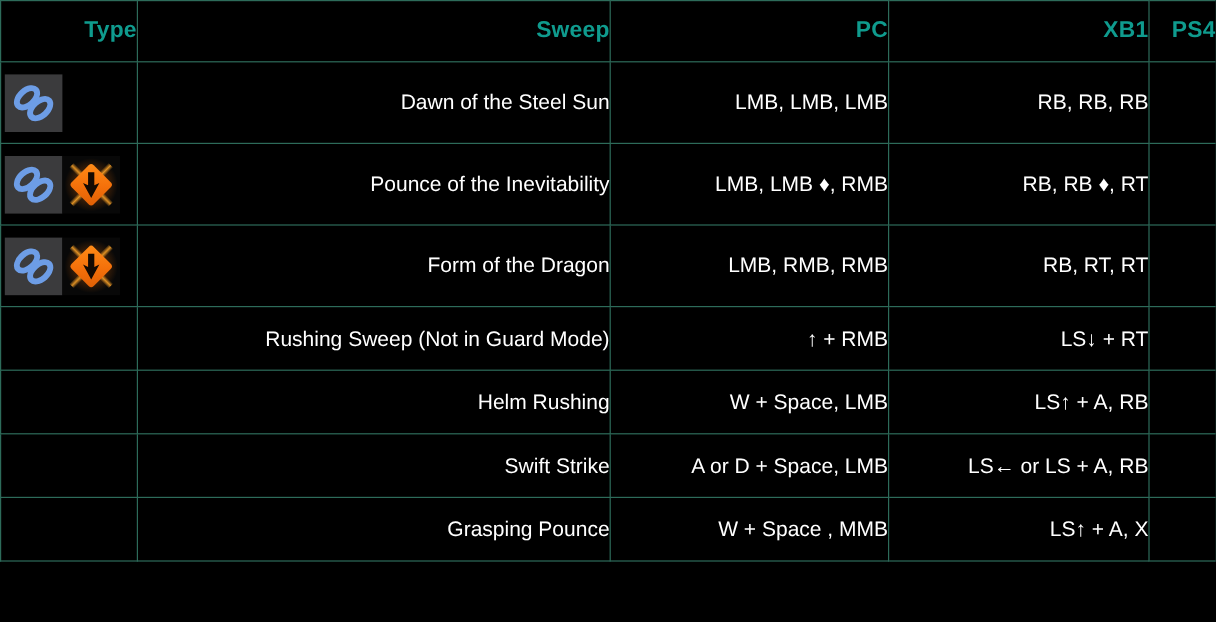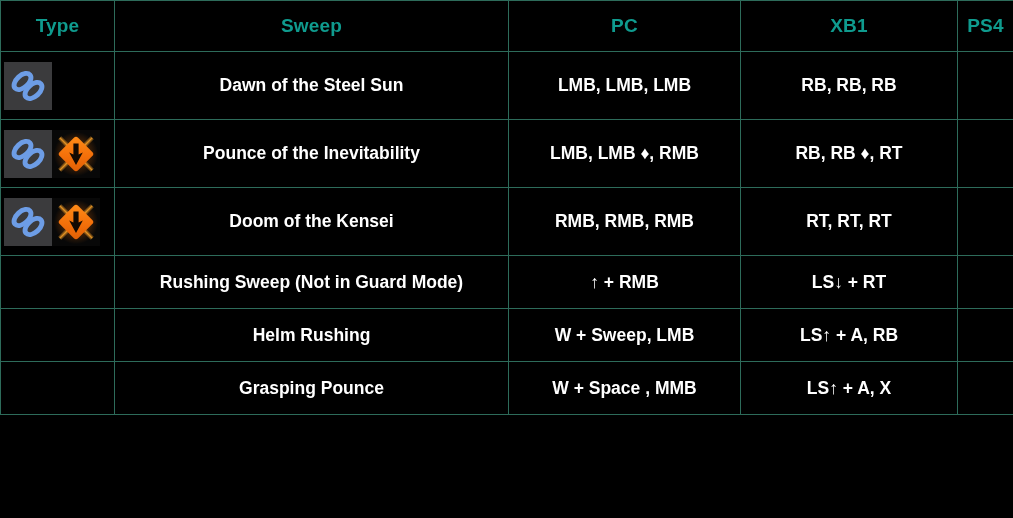--- a/index.html
+++ b/index.html
@@ -21,21 +21,21 @@
     table-layout: fixed;
     background: #000000;
   }
 
   #moves-table td,
   #moves-table th {
     border: 1px solid #2d6b5a;
     background: #000000;
     padding: 0;
     vertical-align: middle;
-    text-align: center;
+    text-align: right;
     overflow: hidden;
   }
 
   
   col.c-type { width: 114px; }
   col.c-name { width: 394px; }
   col.c-pc   { width: 232px; }
   col.c-xb1  { width: 217px; }
   col.c-ps4  { width: 56px; }
 
@@ -46,21 +46,21 @@
     font-size: 19px;
     font-weight: bold;
     padding-left: 13px;
     letter-spacing: 0.2px;
   }
 
   
   tbody td {
     color: #ffffff;
     font-size: 17.5px;
-    font-weight: bold;
+    font-weight: normal;
     padding-left: 13px;
     white-space: nowrap;
   }
 
   tbody tr.tall td { height: 67px; }
   tbody tr.short td { height: 52px; }
 
   td.type-cell {
     padding-left: 0;
     padding-top: 0;
@@ -211,41 +211,50 @@
             <span class="icon-box icon-unblock">
               <span class="glow"></span>
               <span class="spikes"></span>
               <span class="diamond"></span>
               <span class="arrow"><svg width="22" height="24" viewBox="0 0 22 24" xmlns="http://www.w3.org/2000/svg">
                   <path d="M11 23 L4.2 10.5 L8.4 12.4 L8.4 1.5 L13.6 1.5 L13.6 12.4 L17.8 10.5 Z" fill="#140a02"></path>
                 </svg></span>
             </span>
           </div>
         </td>
-        <td>Doom of the Kensei</td>
-        <td>RMB, RMB, RMB</td>
-        <td>RT, RT, RT</td>
+        <td>Form of the Dragon</td>
+        <td>LMB, RMB, RMB</td>
+        <td>RB, RT, RT</td>
         <td class="ps4-cell"></td>
       </tr>
       <tr class="short">
         <td class="type-cell">
           <div class="icon-row"></div>
         </td>
         <td>Rushing Sweep (Not in Guard Mode)</td>
         <td>↑ + RMB</td>
         <td>LS↓ + RT</td>
         <td class="ps4-cell"></td>
       </tr>
       <tr class="short">
         <td class="type-cell">
           <div class="icon-row"></div>
         </td>
         <td>Helm Rushing</td>
-        <td>W + Sweep, LMB</td>
+        <td>W + Space, LMB</td>
         <td>LS↑ + A, RB</td>
+        <td class="ps4-cell"></td>
+      </tr>
+      <tr class="short">
+        <td class="type-cell">
+          <div class="icon-row"></div>
+        </td>
+        <td>Swift Strike</td>
+        <td>A or D + Space, LMB</td>
+        <td>LS← or LS + A, RB</td>
         <td class="ps4-cell"></td>
       </tr>
       <tr class="short">
         <td class="type-cell">
           <div class="icon-row"></div>
         </td>
         <td>Grasping Pounce</td>
         <td>W + Space , MMB</td>
         <td>LS↑ + A, X</td>
         <td class="ps4-cell"></td>

